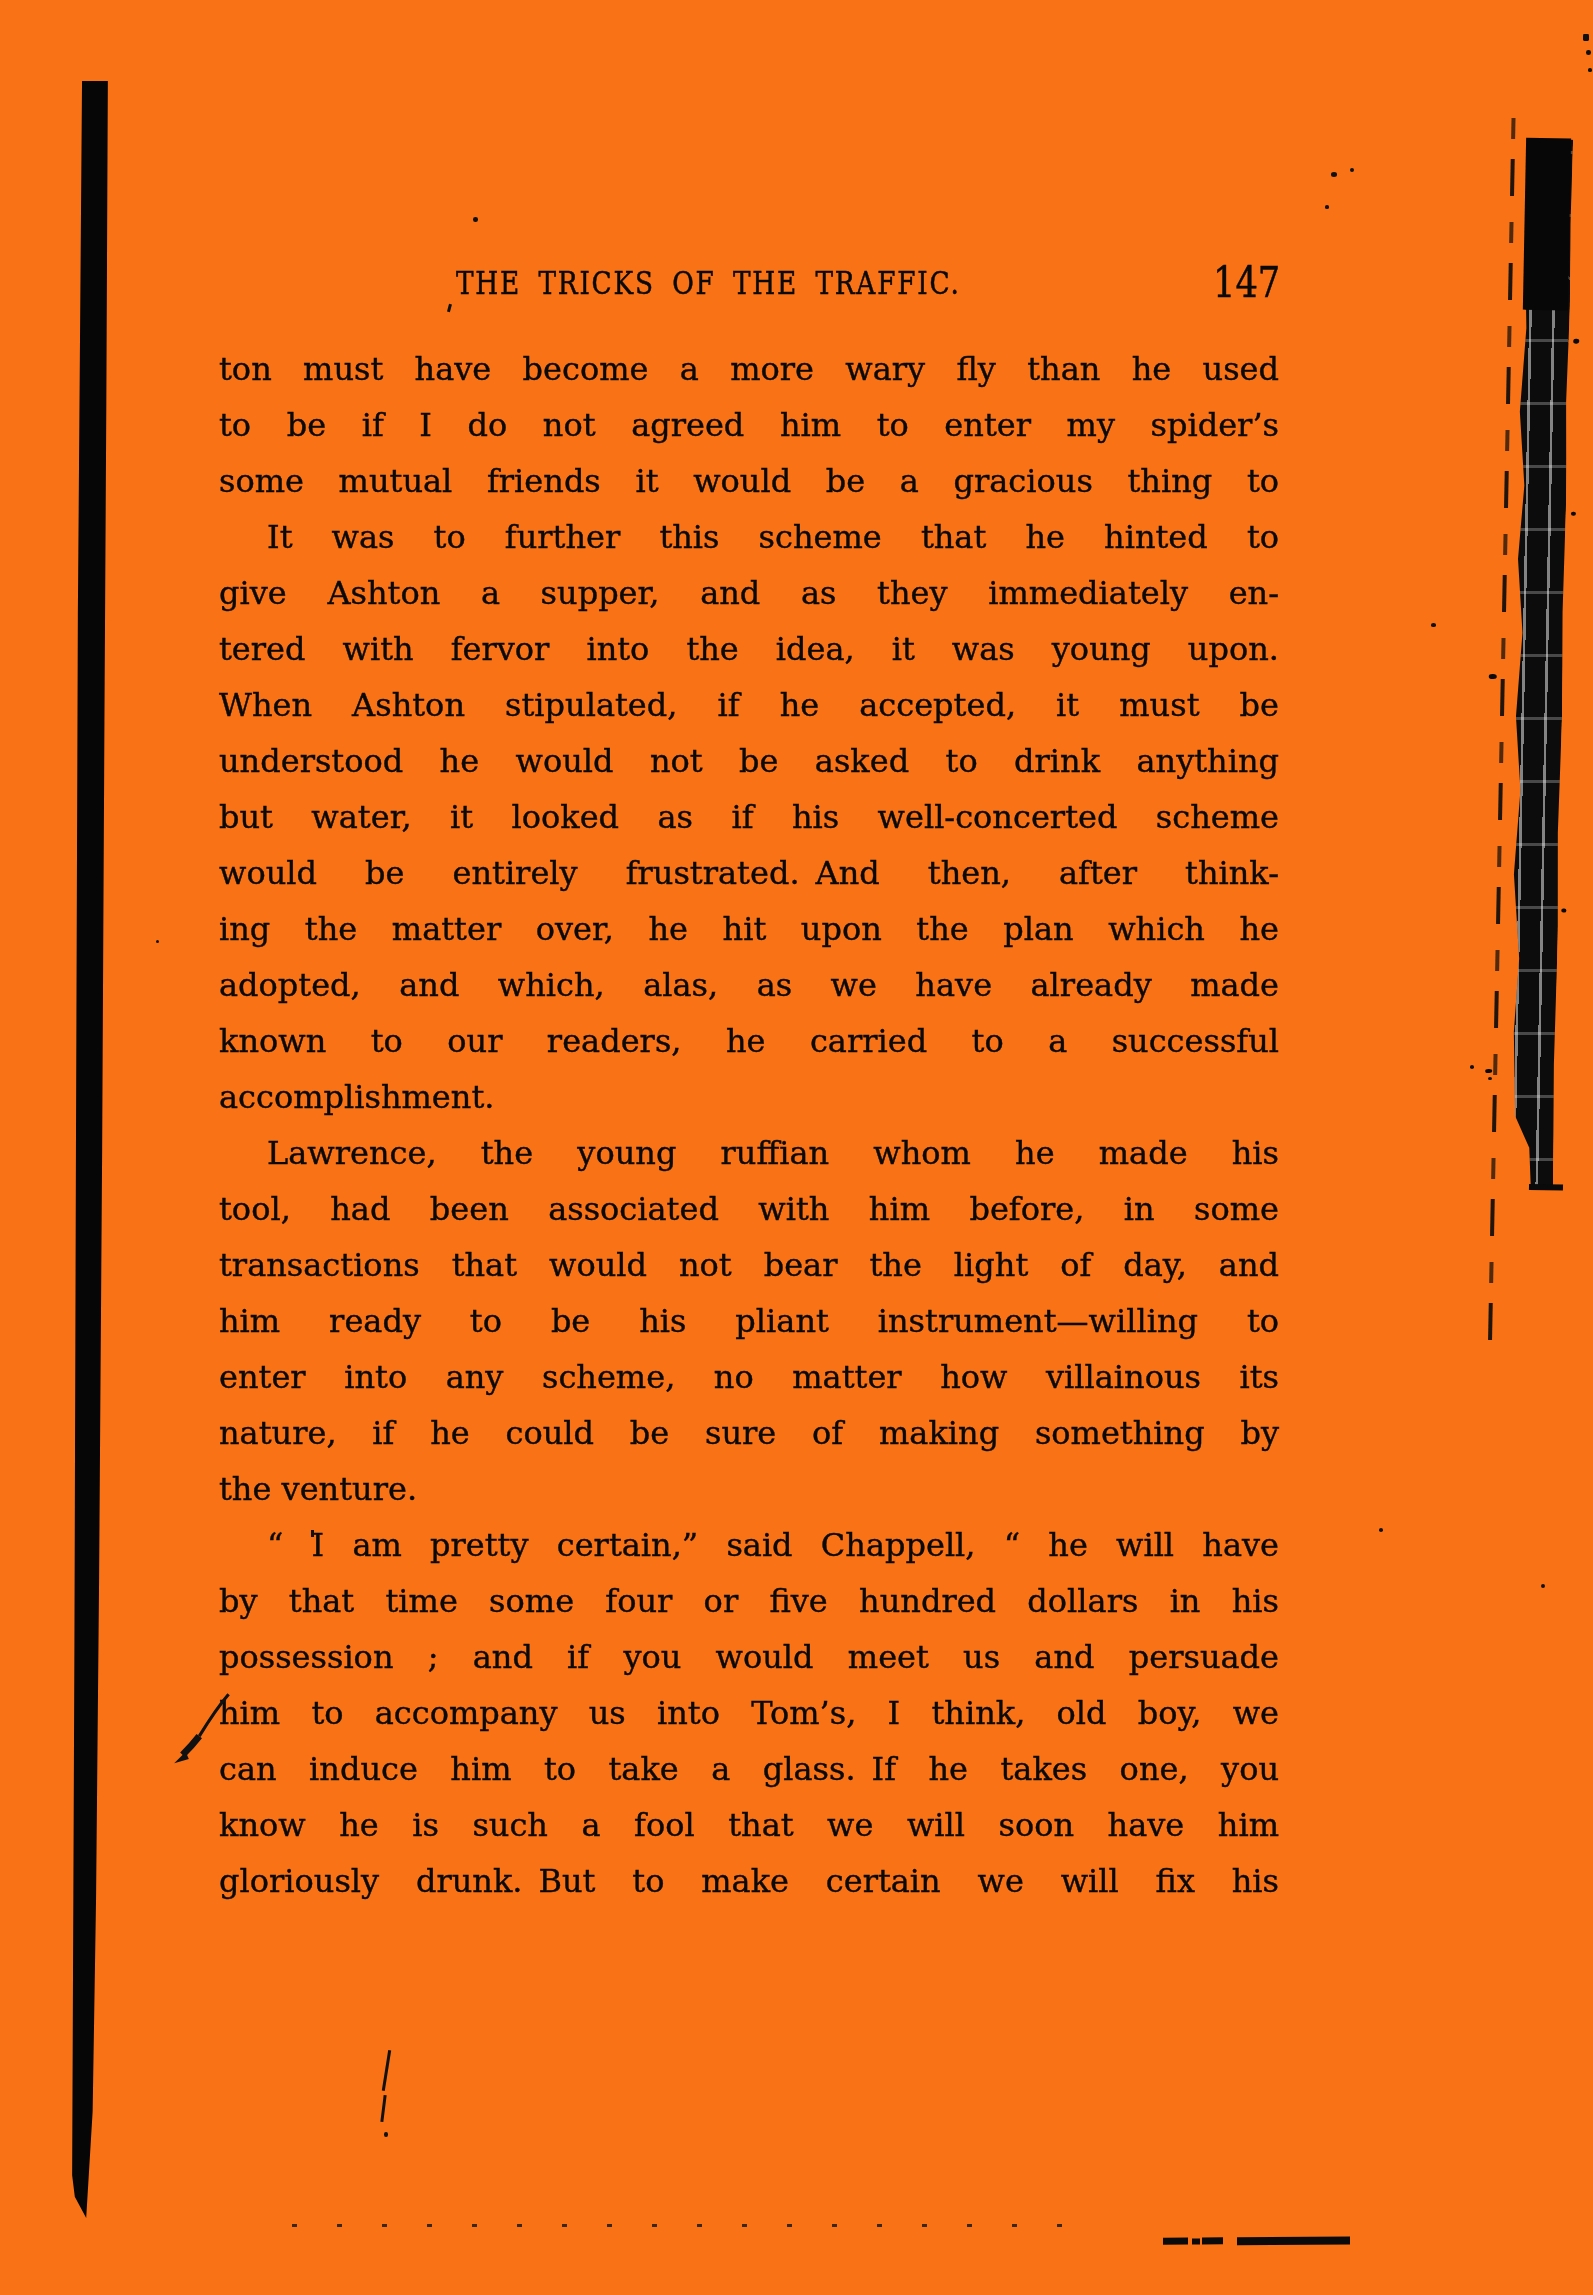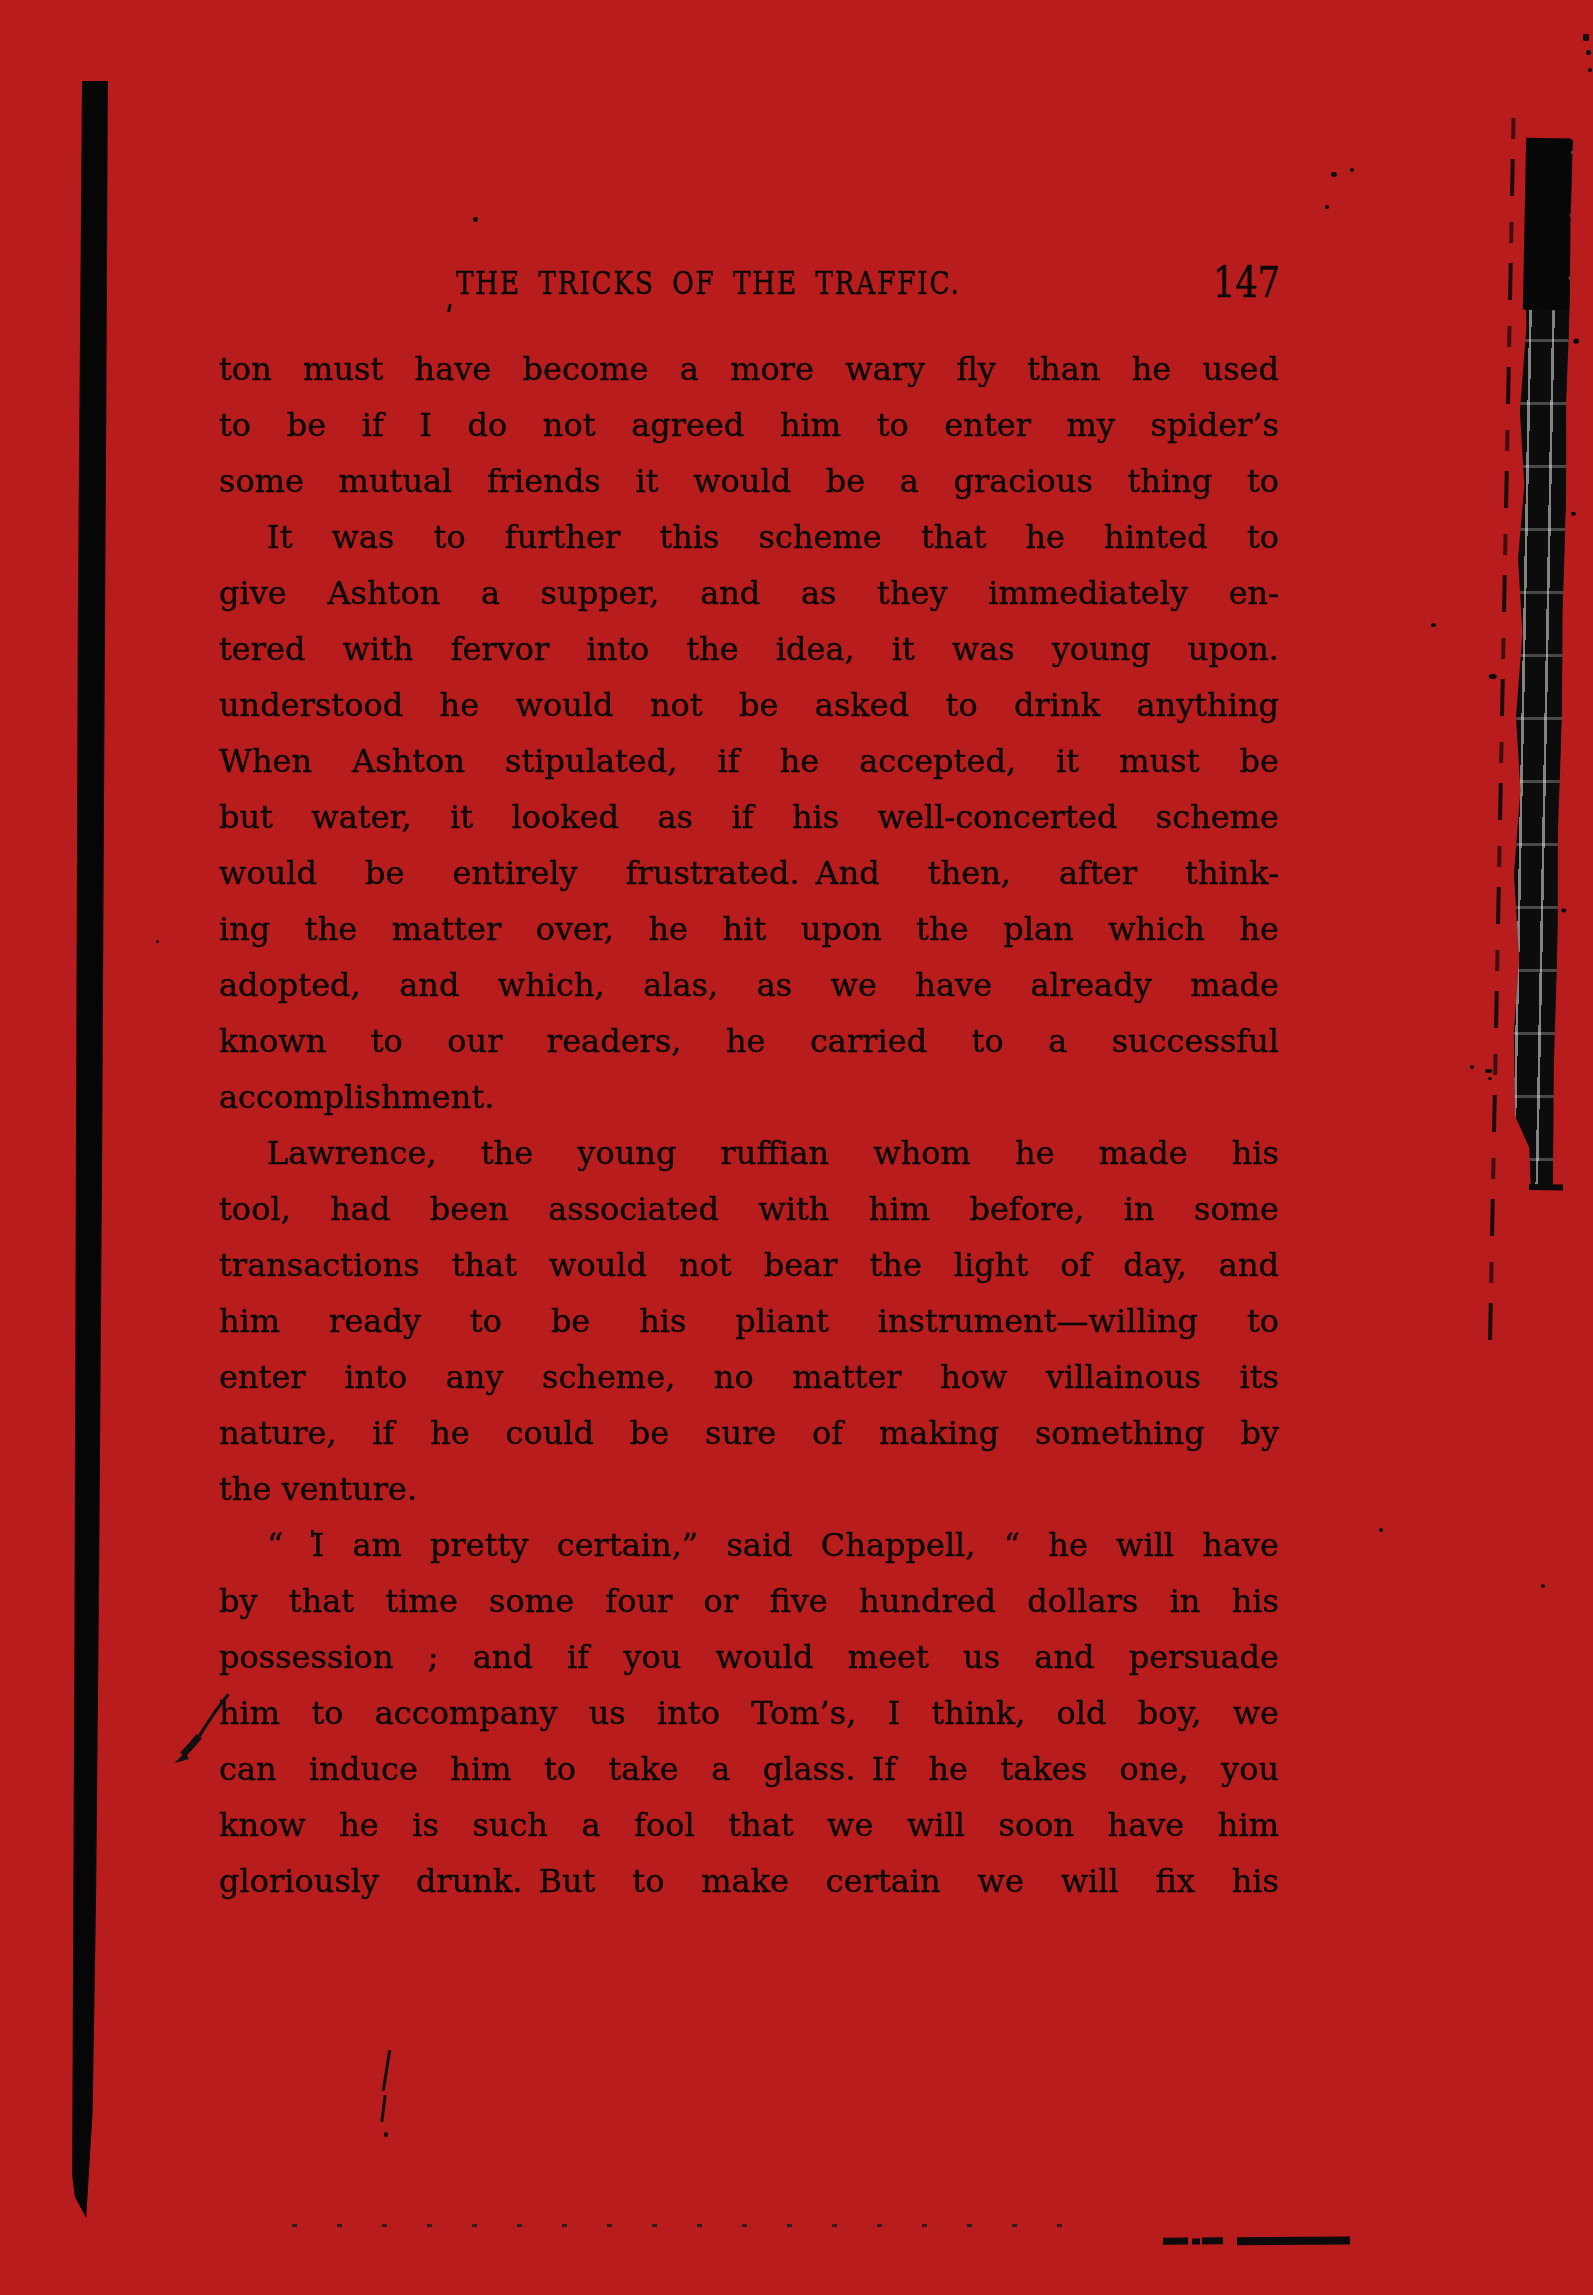--- a/index.html
+++ b/index.html
@@ -1,18 +1,18 @@
 <!DOCTYPE html>
 <html style="font-size:8.4px"><head>
 <meta charset="utf-8">
 <style>
   html,body{margin:0;padding:0;background:#e8e8e6;}
   #page{
     position:relative; width:1594px; height:2295px;
-    background:#b91c1c; overflow:hidden;
+    background:#f97316; overflow:hidden;
     font-family:"DejaVu Serif","Liberation Serif",serif;
     color:#0a0a0a;
   }
   
   #running-head{
     position:absolute; left:456px; top:265px; width:627px;
     font-size:31px; letter-spacing:2.1px; word-spacing:8.4px;
     transform:scaleX(.85); transform-origin:left top;
     -webkit-text-stroke:0.5px #0a0a0a; white-space:nowrap;
   }
@@ -72,22 +72,22 @@
   <div id="running-head">THE TRICKS OF THE TRAFFIC.</div>
   <div id="folio">147</div>
 
   <div id="text-block">
       <div class="line just">ton must have become a more wary fly than he used</div>
       <div class="line just">to be if I do not agreed him to enter my spider’s</div>
       <div class="line just">some mutual friends it would be a gracious thing to</div>
       <div class="line just ind">It was to further this scheme that he hinted to</div>
       <div class="line just">give Ashton a supper, and as they immediately en-</div>
       <div class="line just">tered with fervor into the idea, it was young upon.</div>
+      <div class="line just">When Ashton stipulated, if he accepted, it must be</div>
       <div class="line just">understood he would not be asked to drink anything</div>
-      <div class="line just">When Ashton stipulated, if he accepted, it must be</div>
       <div class="line just">but water, it looked as if his well-concerted scheme</div>
       <div class="line just">would be entirely frustrated. And then, after think-</div>
       <div class="line just">ing the matter over, he hit upon the plan which he</div>
       <div class="line just">adopted, and which, alas, as we have already made</div>
       <div class="line just">known to our readers, he carried to a successful</div>
       <div class="line">accomplishment.</div>
       <div class="line just ind">Lawrence, the young ruffian whom he made his</div>
       <div class="line just">tool, had been associated with him before, in some</div>
       <div class="line just">transactions that would not bear the light of day, and</div>
       <div class="line just">him ready to be his pliant instrument—willing to</div>

